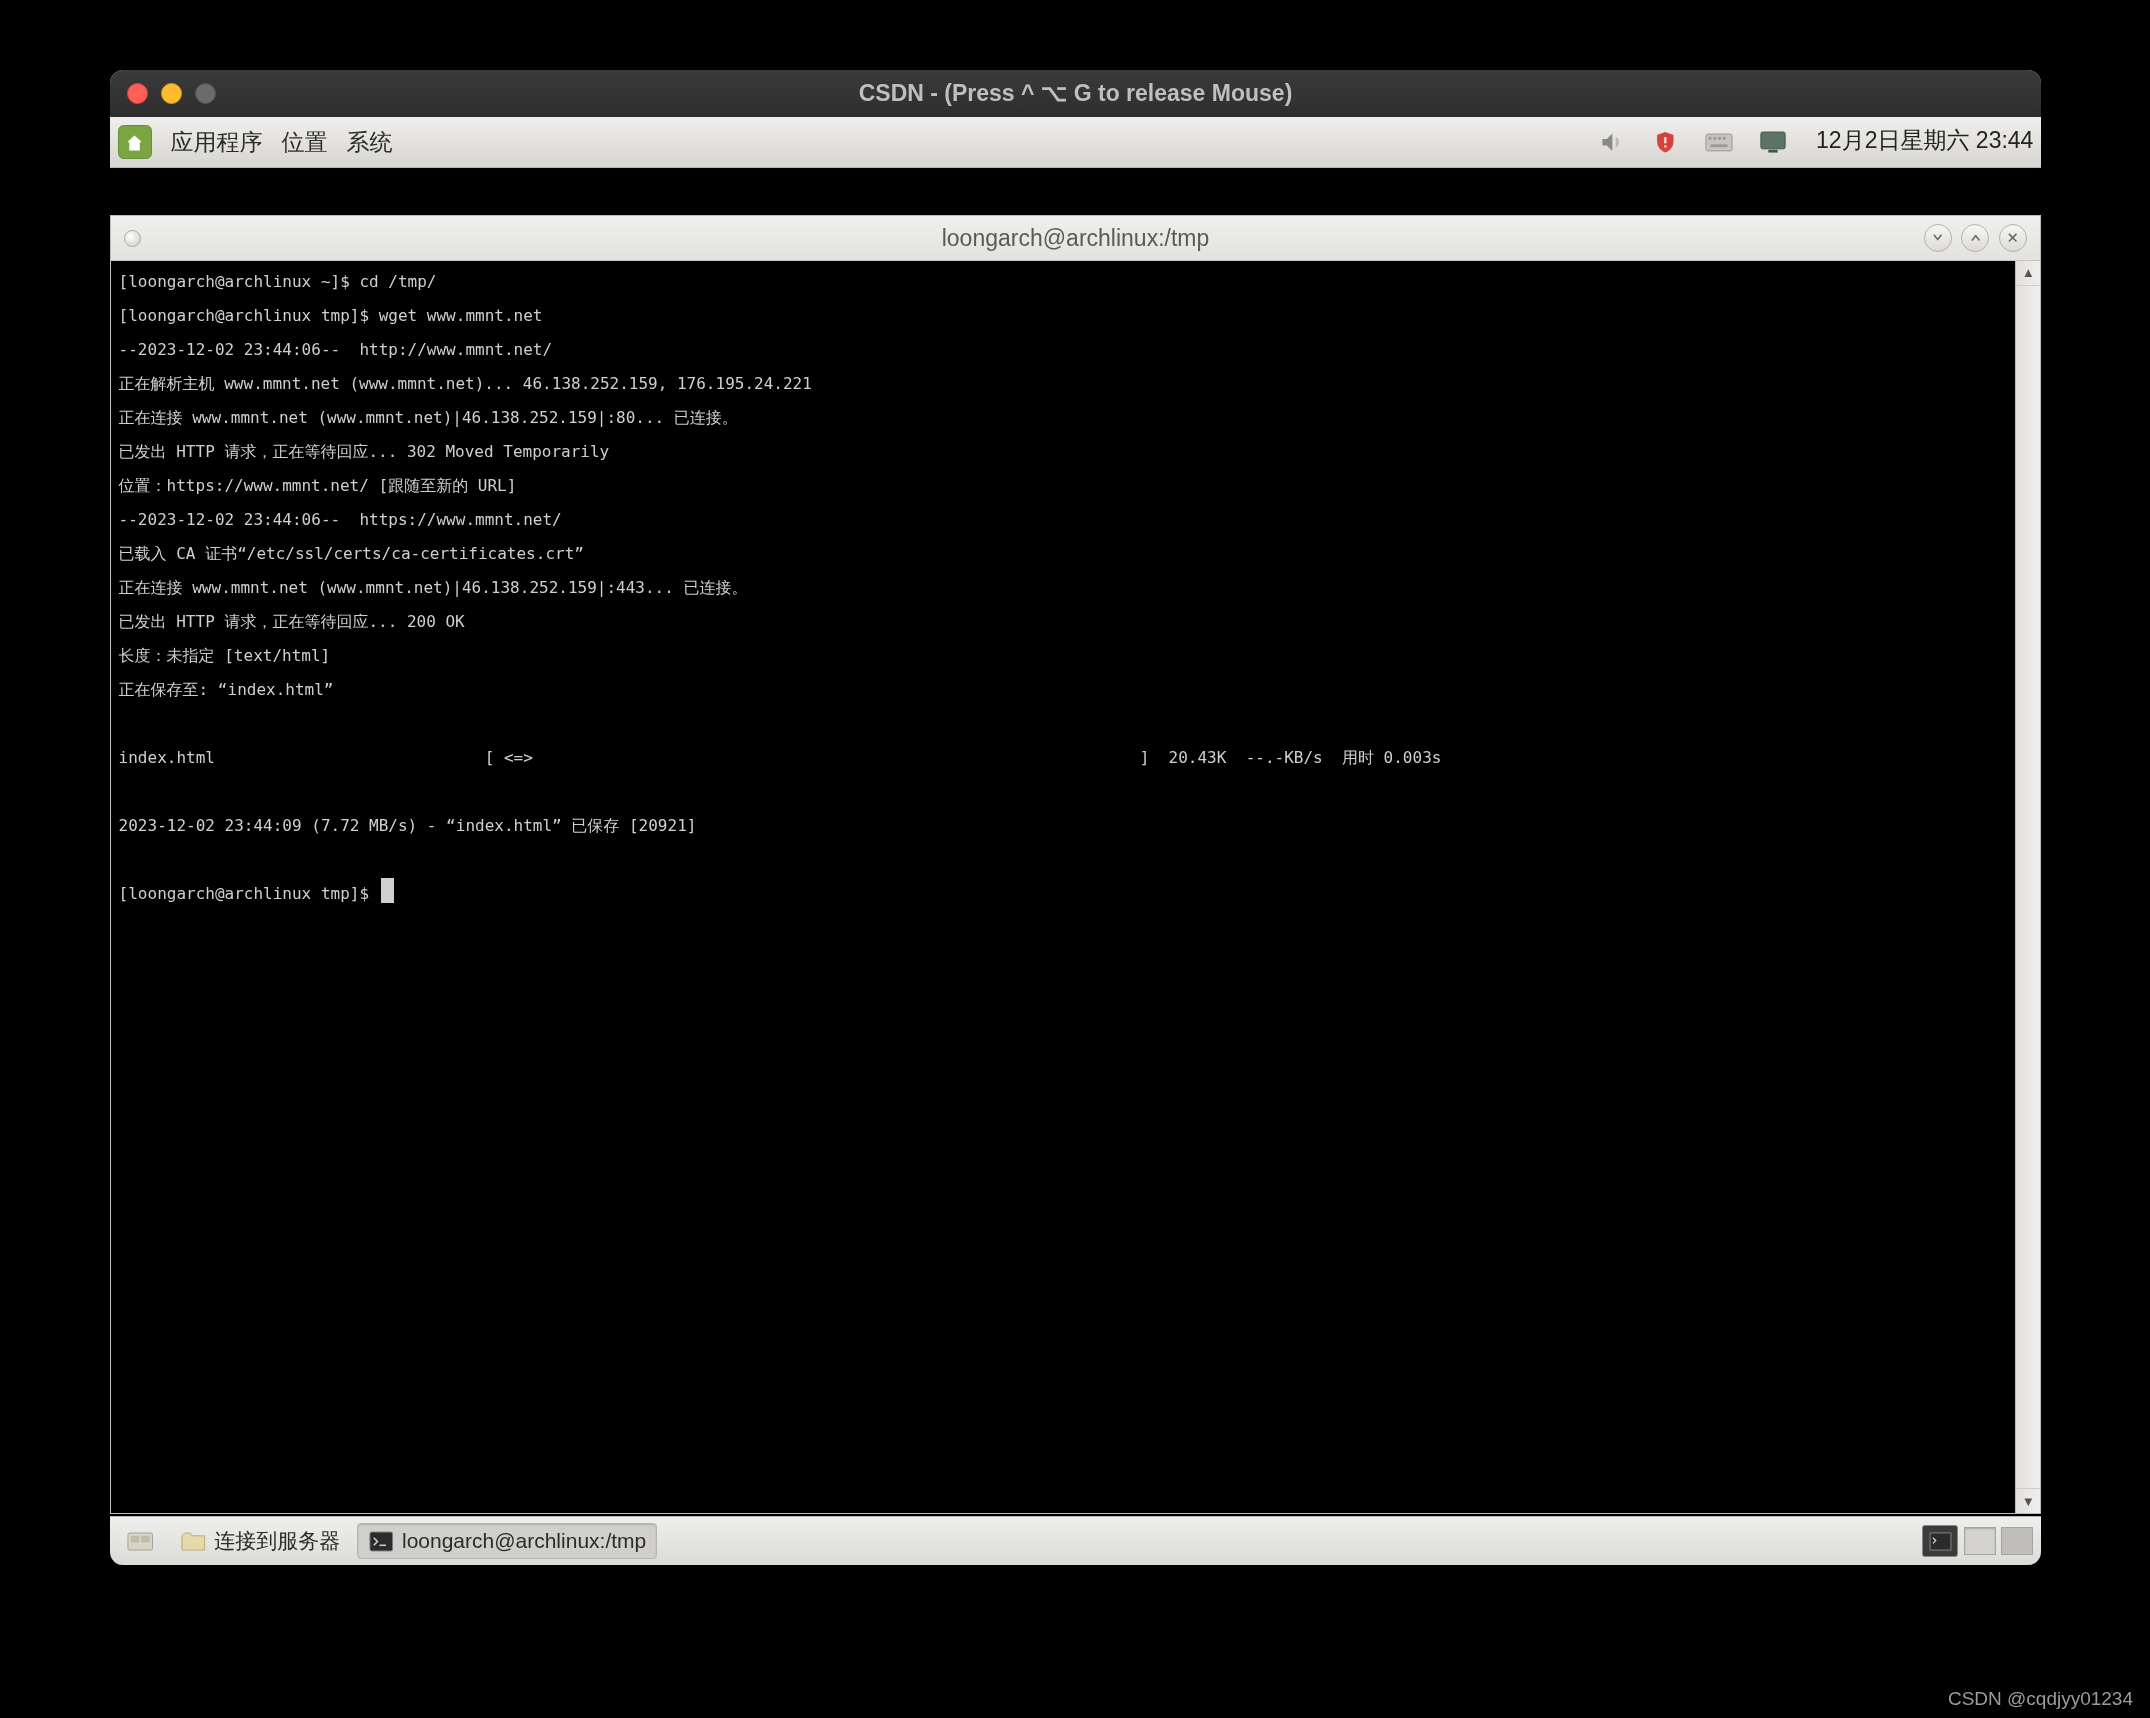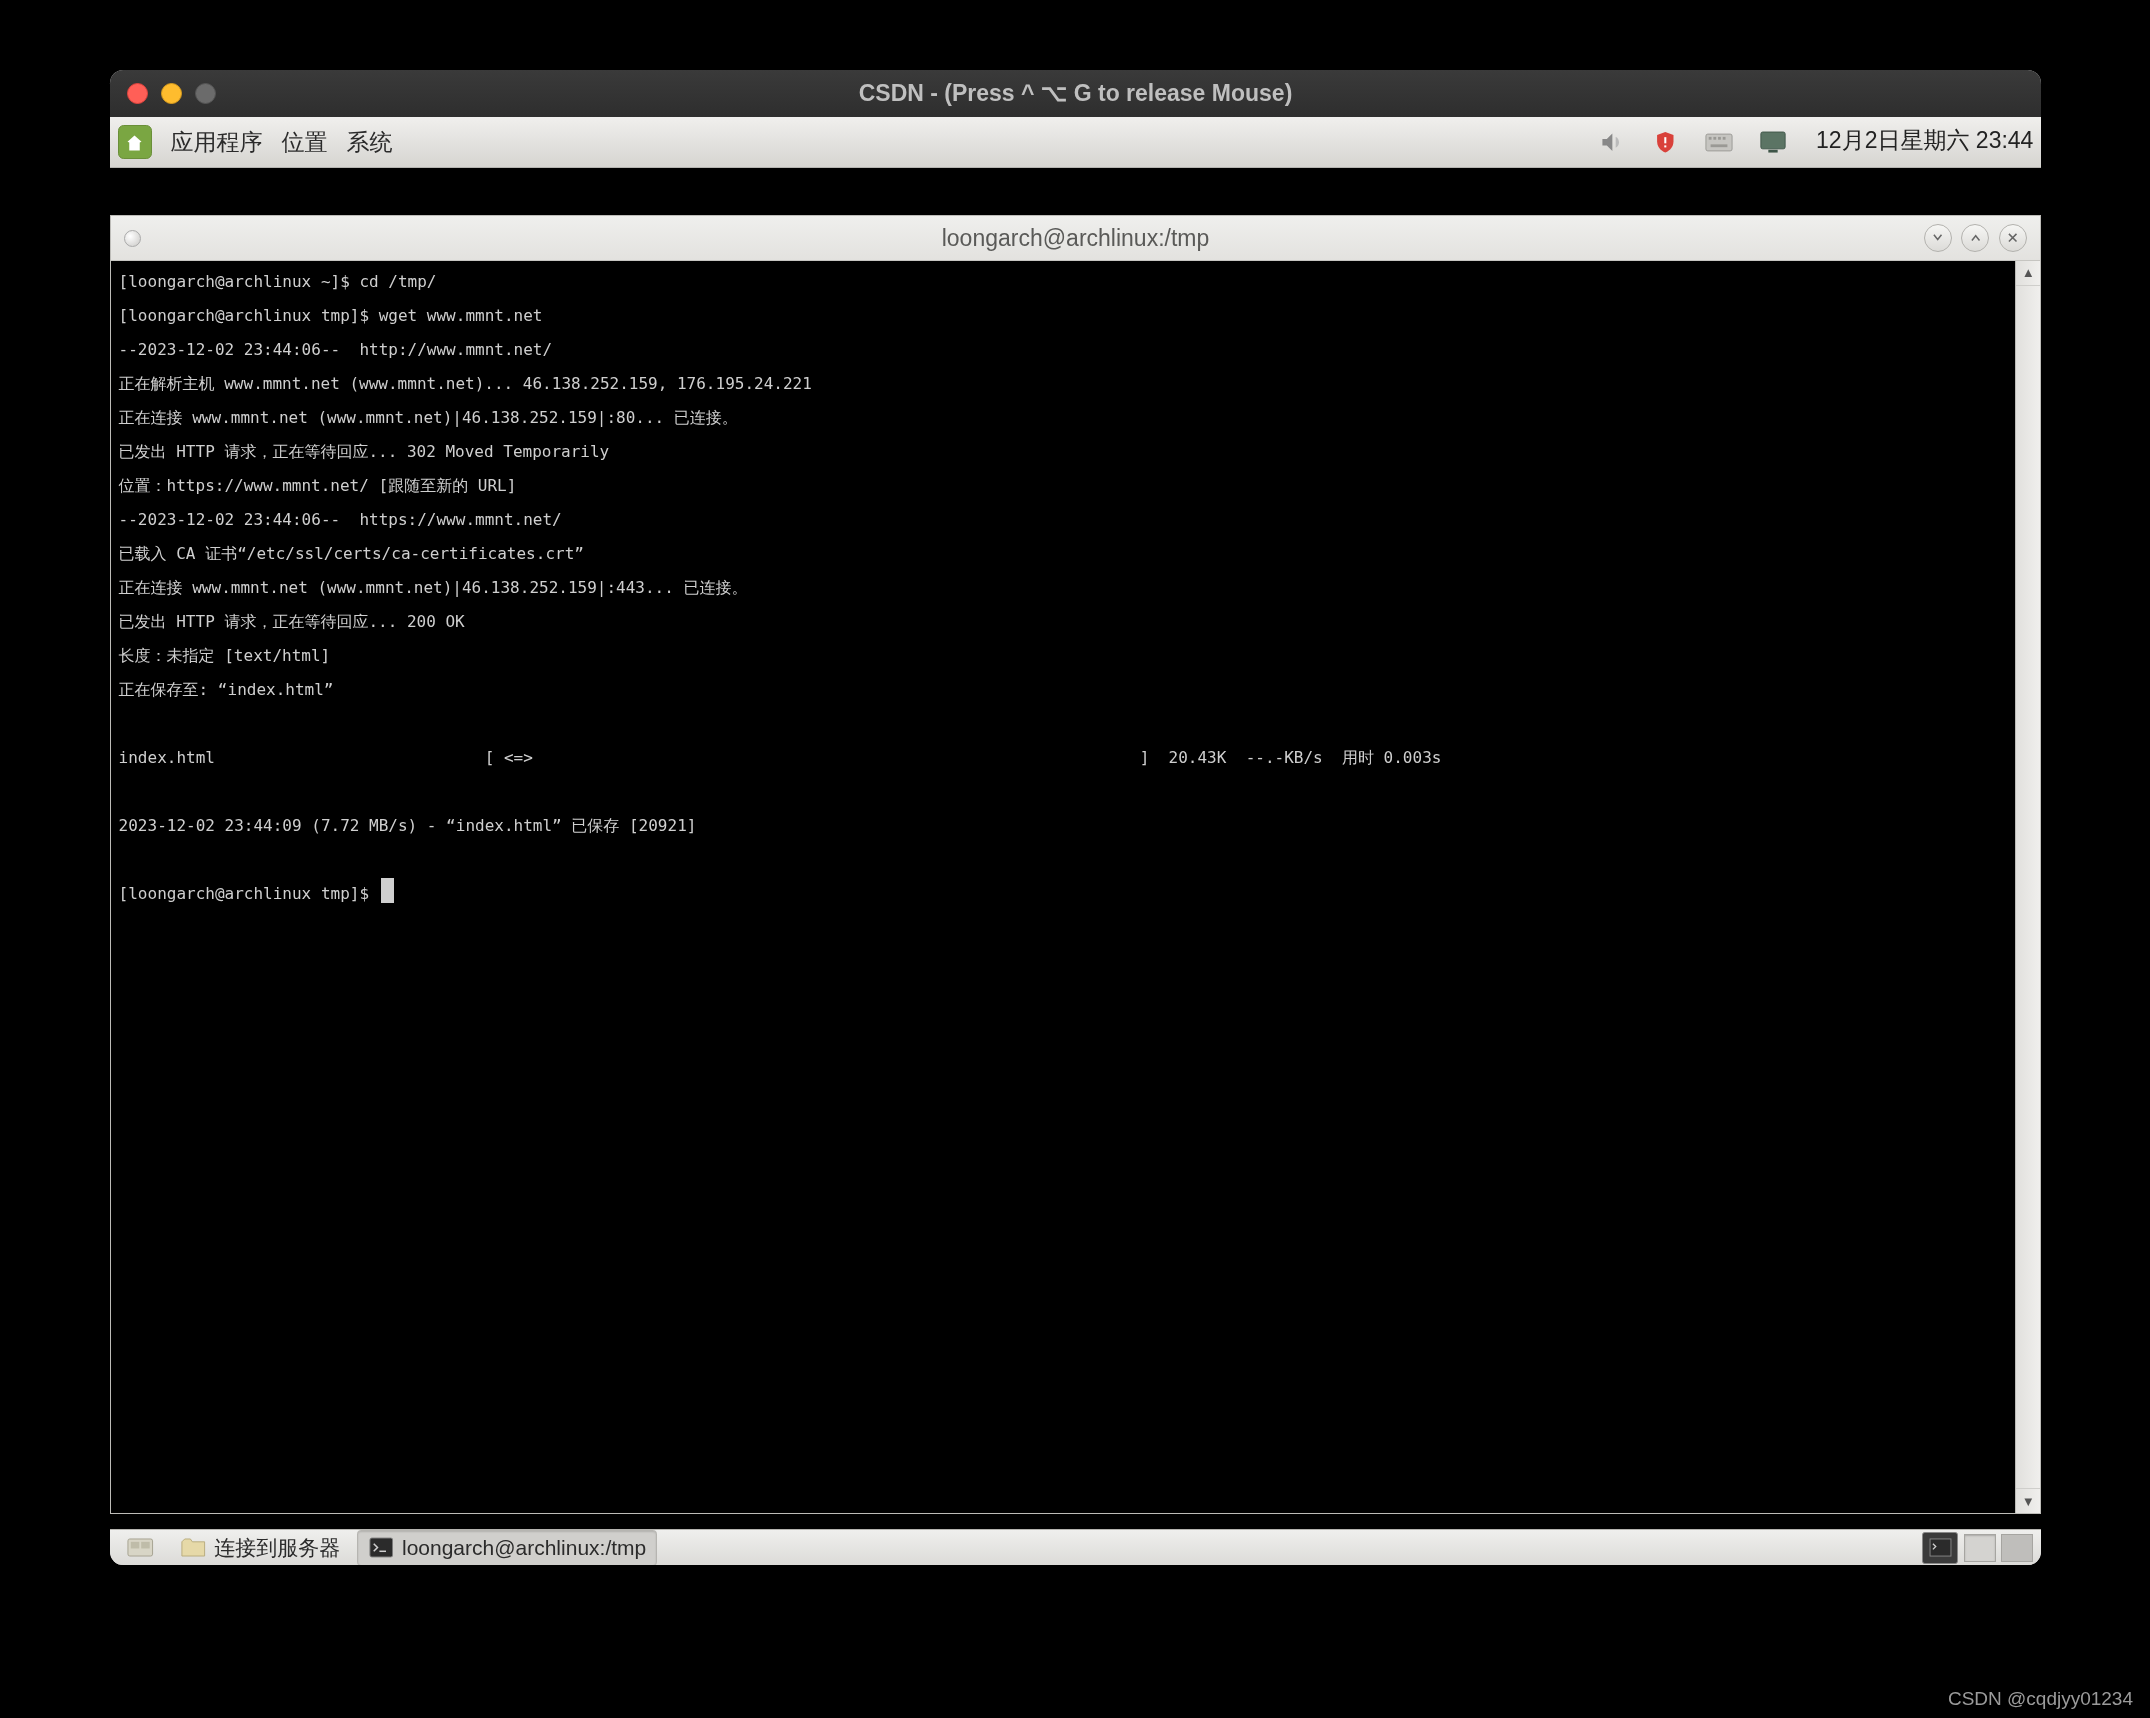--- a/index.html
+++ b/index.html
@@ -42,21 +42,20 @@
   font-size: 23px;
   font-weight: 600;
   pointer-events: none;
 }
 .guest-area {
   position: absolute;
   left: 0; right: 0; top: 47px; bottom: 0;
   background: #000;
   display: flex;
   flex-direction: column;
-  border-radius: 18px;
 }
 .gnome-top {
   height: 51px;
   background: linear-gradient(#f0efed, #d6d5d1);
   border-bottom: 0.9px solid #b5b4b0;
   display: flex;
   align-items: center;
   padding: 0 7.6px;
   font-size: 23px;
   color: #2b2b2b;
@@ -164,21 +163,21 @@
 .blink-cursor {
   display: inline-block;
   width: 13.2px; height: 24.6px;
   background: #cfcfcf;
   vertical-align: text-bottom;
   margin-left: 1.9px;
 }
 .gnome-taskbar {
   position: absolute;
   left: 0; right: 0; bottom: 0;
-  height: 36px;
+  height: 49px;
   background: linear-gradient(#efefed, #dcdbd8);
   border-top: 0.9px solid #b5b4b0;
   display: flex;
   align-items: center;
   padding: 0 7.6px;
   gap: 7.6px;
   font-size: 21px;
   color: #2b2b2b;
 }
 .tb-item {

